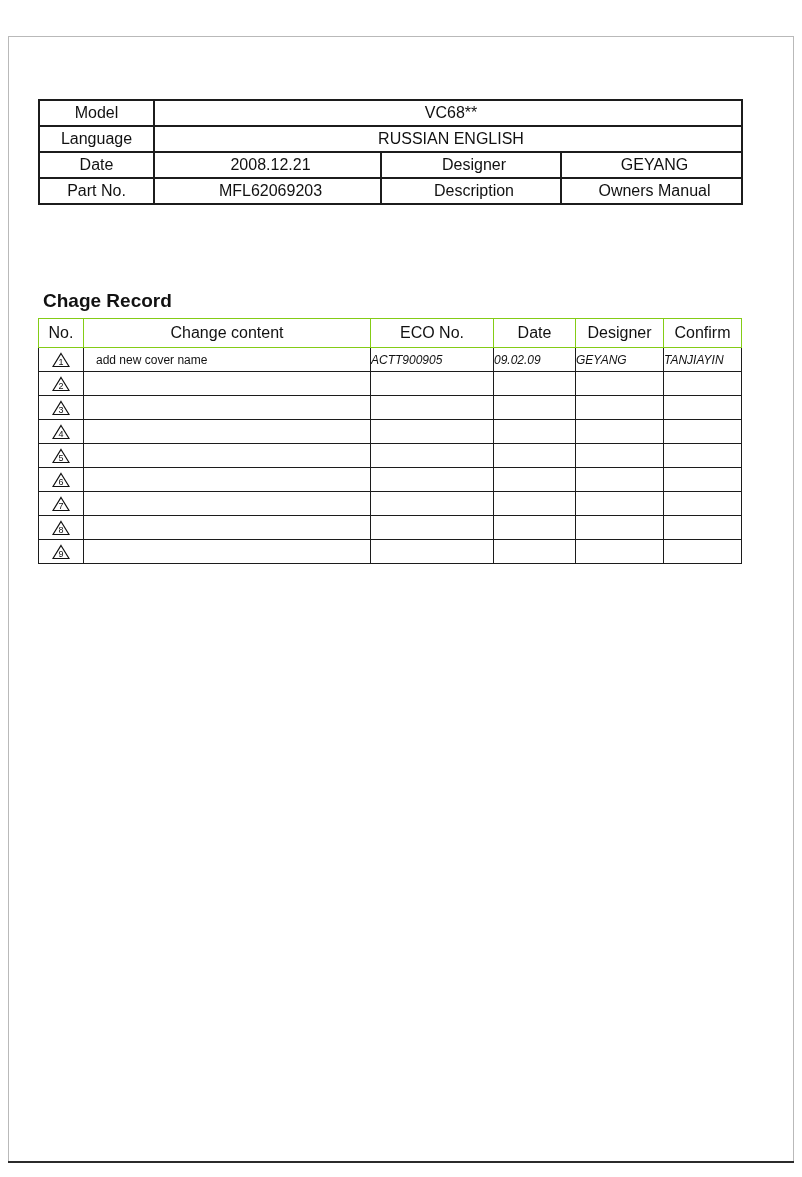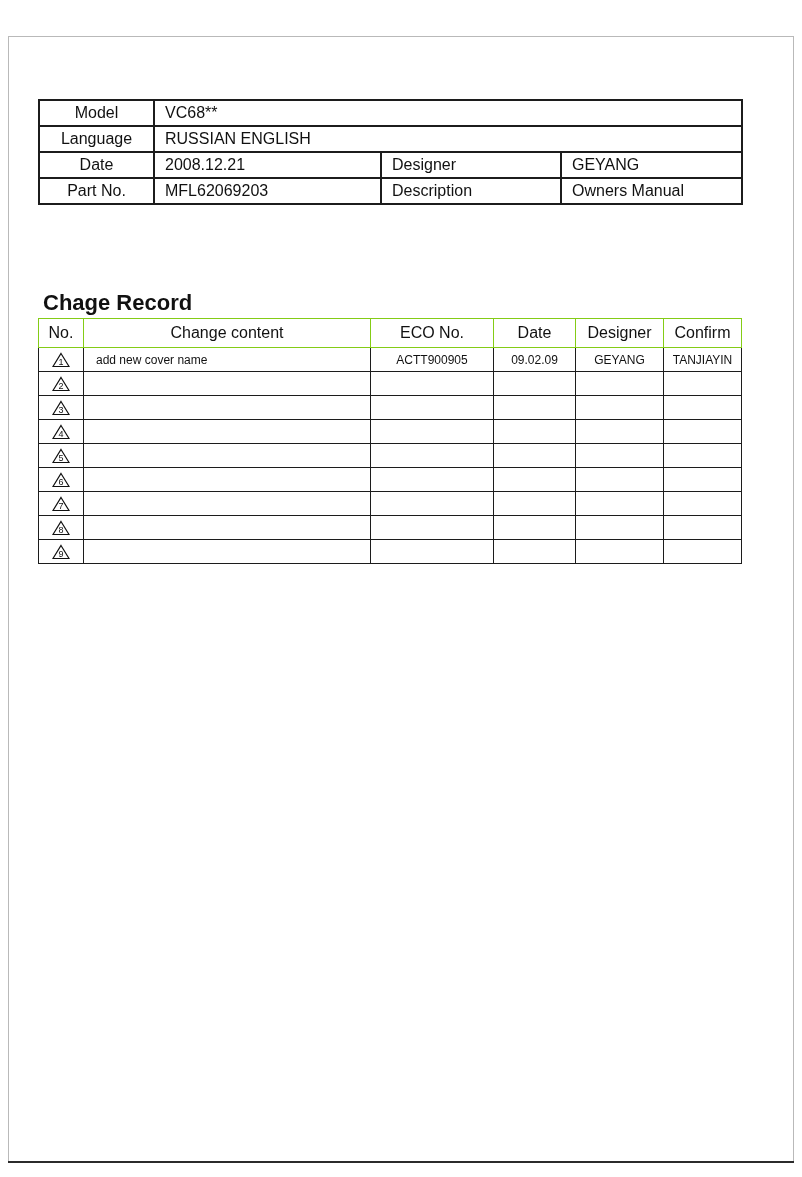--- a/index.html
+++ b/index.html
@@ -36,27 +36,27 @@
   }
   .spec-table td {
     border: 2px solid #1c1c1c;
     height: 24px;
     font-size: 16px;
     padding: 0 4px;
     overflow: hidden;
     white-space: nowrap;
   }
   .spec-table td.label { text-align: center; }
-  .spec-table td.value { padding-left: 10px; text-align: left; }
+  .spec-table td.value { padding-left: 10px; text-align: center; }
 
   
   .record-title {
     position: absolute;
     left: 43px; top: 290px;
-    font-size: 22px;
+    font-size: 19px;
     font-weight: bold;
   }
   .record-table {
     position: absolute;
     left: 38px; top: 318px;
     width: 703px;
     border-collapse: collapse;
     table-layout: fixed;
   }
   .record-table th {
@@ -70,21 +70,21 @@
   }
   .record-table td {
     border: 1px solid #1c1c1c;
     height: 23px;
     font-size: 12px;
     overflow: hidden;
     white-space: nowrap;
     padding: 0;
   }
   .record-table td.content-cell { padding-left: 12px; text-align: left; }
-  .record-table td.center-cell { text-align: center; }
+  .record-table td.center-cell { text-align: left; font-style: italic; }
   .no-cell { text-align: center; vertical-align: middle; }
   .tri {
     width: 18px; height: 16px;
     display: block;
     margin: 1px auto 0 auto;
   }
   .tri polygon { fill: none; stroke: #111; stroke-width: 1.2; }
   .tri text {
     font-size: 9px;
     fill: #111;

